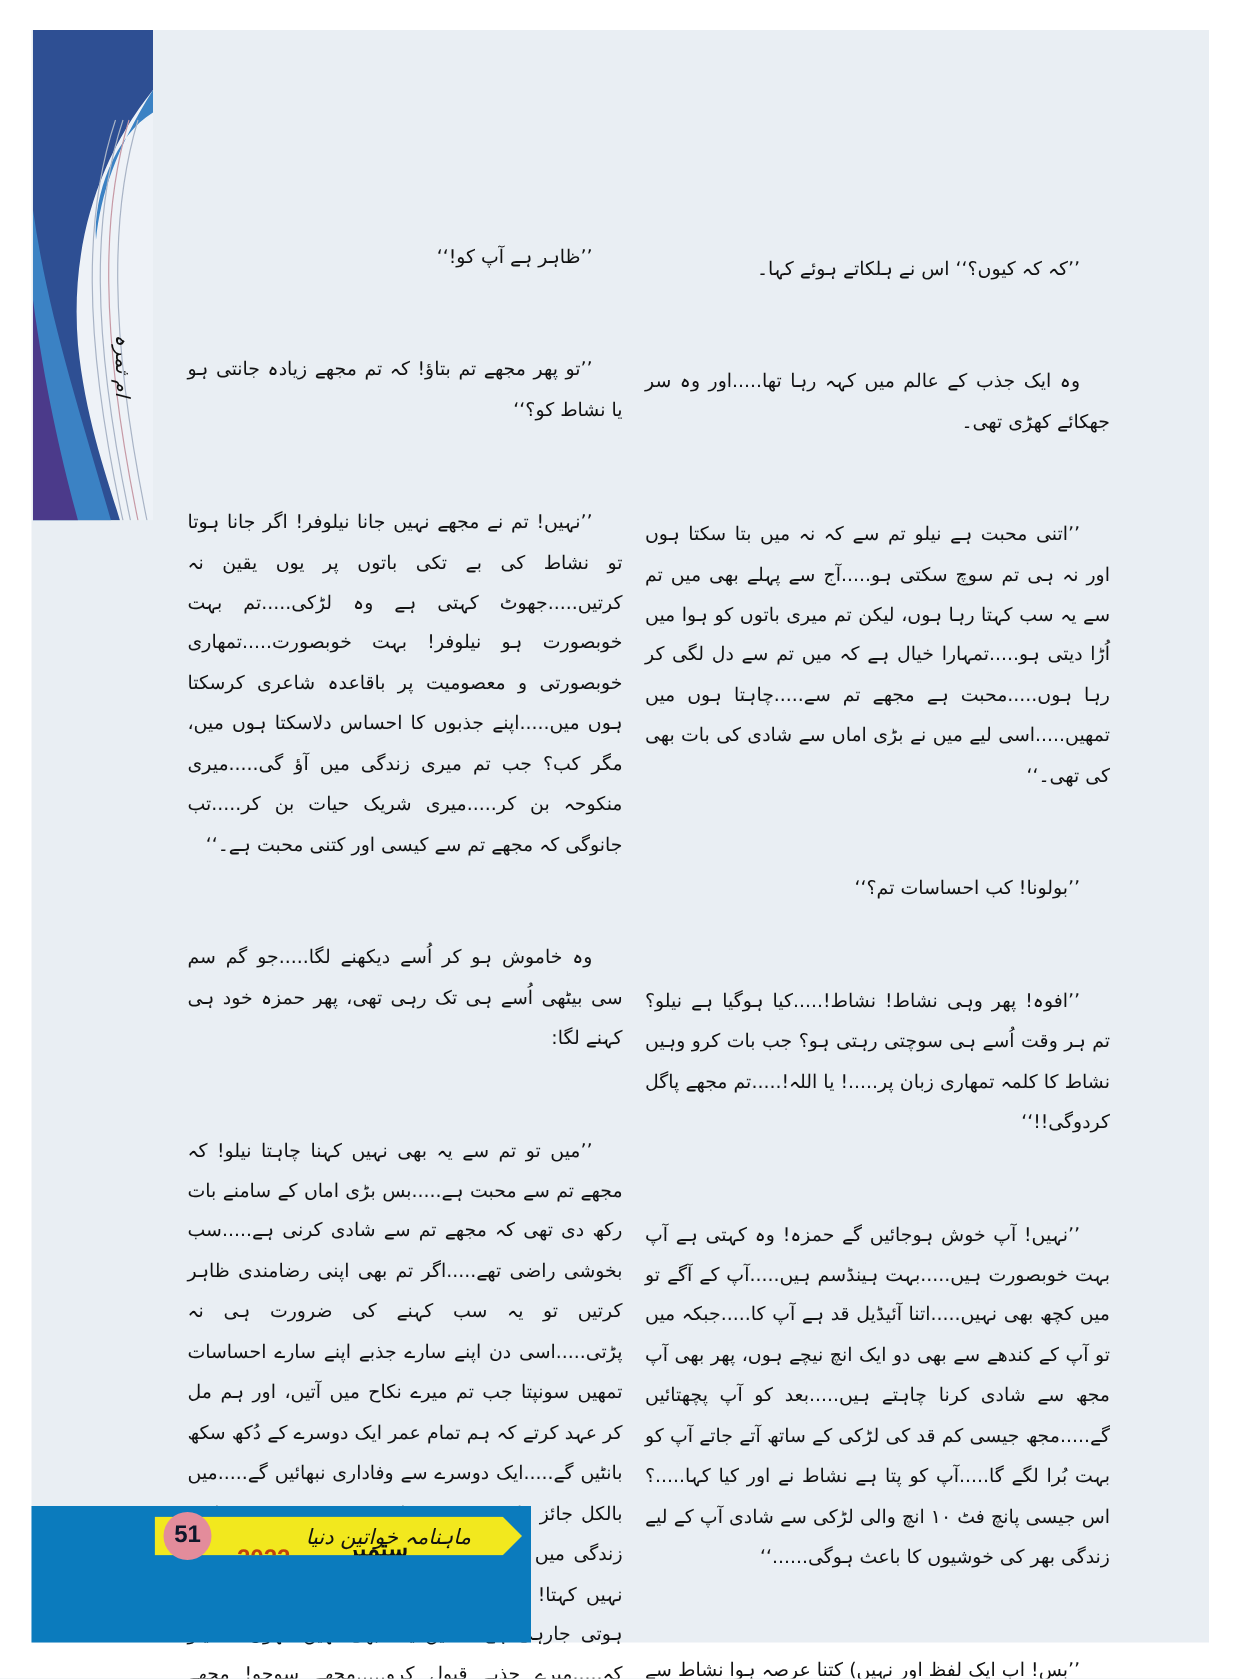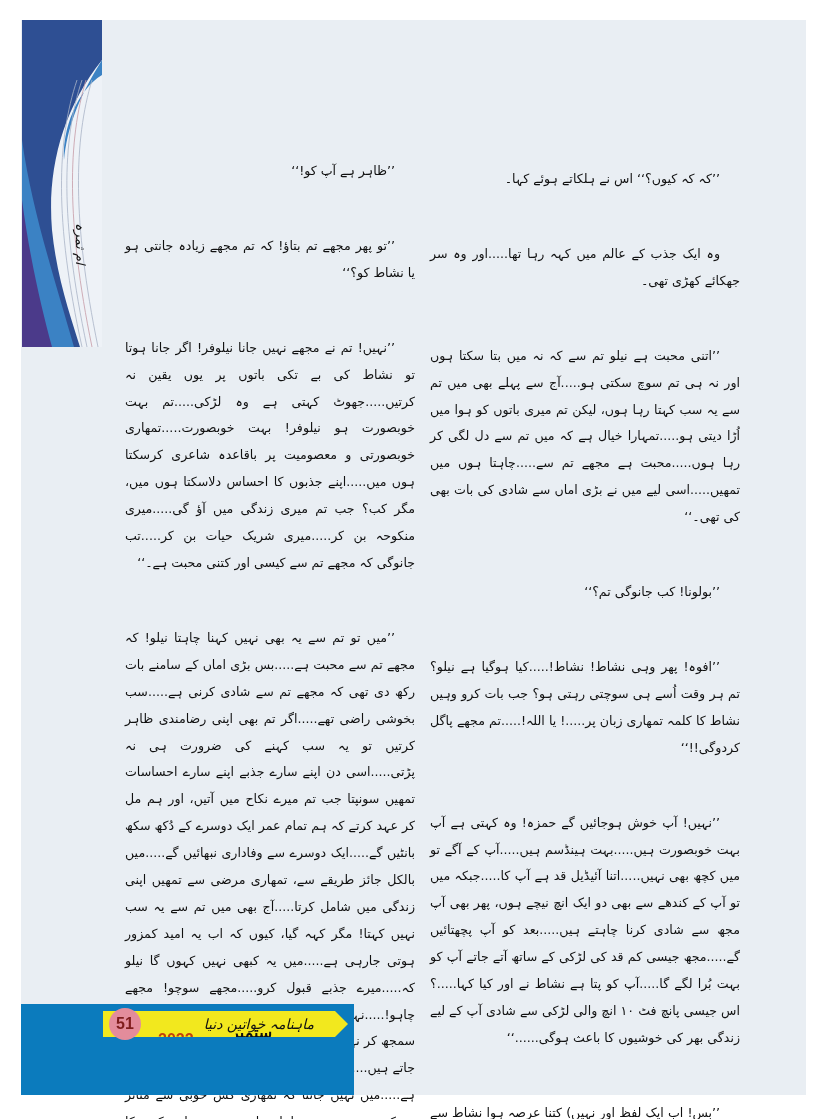--- a/index.html
+++ b/index.html
@@ -52,21 +52,21 @@
     }
     .banner-year {
       position: absolute; left: 55px; top: 20px;
       font-size: 16px; font-weight: bold; color: #c2410c;
       font-family: Liberation Sans, sans-serif;
     }
     .page-num {
       position: absolute; left: 109px; top: 1008px; width: 32px; height: 32px;
       border-radius: 50%; background: #e38c9b;
       display: flex; align-items: center; justify-content: center;
-      font-family: "Liberation Sans", sans-serif; font-weight: bold; font-size: 16px; color: #7f1d1d;
+      font-family: "Liberation Sans", sans-serif; font-weight: bold; font-size: 16px; color: #0f172a;
     }
   </style>
 </head>
 <body>
 
 <div class="page-bg"></div>
 
 <div class="side-panel">
   <svg width="80" height="327" viewBox="0 0 80 327">
     <rect x="0" y="0" width="80" height="327" fill="#eef2f7"></rect>
@@ -80,32 +80,33 @@
     <path d="M70 60 C52 120 50 200 76 327" stroke="#a9b4c6" stroke-width="0.8" fill="none"></path>
   </svg>
 </div>
 
 <div class="author">ام ثمرہ</div>
 
 <div class="col col-right">
   <p class="indent">’’کہ کہ کیوں؟‘‘ اس نے ہلکاتے ہوئے کہا۔</p>
   <p class="indent">وہ ایک جذب کے عالم میں کہہ رہا تھا.....اور وہ سر جھکائے کھڑی تھی۔</p>
   <p class="indent">’’اتنی محبت ہے نیلو تم سے کہ نہ میں بتا سکتا ہوں اور نہ ہی تم سوچ سکتی ہو.....آج سے پہلے بھی میں تم سے یہ سب کہتا رہا ہوں، لیکن تم میری باتوں کو ہوا میں اُڑا دیتی ہو.....تمہارا خیال ہے کہ میں تم سے دل لگی کر رہا ہوں.....محبت ہے مجھے تم سے.....چاہتا ہوں میں تمھیں.....اسی لیے میں نے بڑی اماں سے شادی کی بات بھی کی تھی۔‘‘</p>
-  <p class="indent">’’بولونا! کب جانوگی تم؟‘‘</p>
+  <p class="indent">’’بولونا! کب احساسات تم؟‘‘</p>
   <p class="indent">’’افوہ! پھر وہی نشاط! نشاط!.....کیا ہوگیا ہے نیلو؟ تم ہر وقت اُسے ہی سوچتی رہتی ہو؟ جب بات کرو وہیں نشاط کا کلمہ تمھاری زبان پر.....! یا اللہ!.....تم مجھے پاگل کردوگی!!‘‘</p>
   <p class="indent">’’نہیں! آپ خوش ہوجائیں گے حمزہ! وہ کہتی ہے آپ بہت خوبصورت ہیں.....بہت ہینڈسم ہیں.....آپ کے آگے تو میں کچھ بھی نہیں.....اتنا آئیڈیل قد ہے آپ کا.....جبکہ میں تو آپ کے کندھے سے بھی دو ایک انچ نیچے ہوں، پھر بھی آپ مجھ سے شادی کرنا چاہتے ہیں.....بعد کو آپ پچھتائیں گے.....مجھ جیسی کم قد کی لڑکی کے ساتھ آتے جاتے آپ کو بہت بُرا لگے گا.....آپ کو پتا ہے نشاط نے اور کیا کہا.....؟ اس جیسی پانچ فٹ ۱۰ انچ والی لڑکی سے شادی آپ کے لیے زندگی بھر کی خوشیوں کا باعث ہوگی......‘‘</p>
   <p class="indent">’’بس! اب ایک لفظ اور نہیں) کتنا عرصہ ہوا نشاط سے دوستی کو.....؟‘‘</p>
   <p class="indent">’’اور تم میرے ہوتی کب سے رہ رہی ہو؟‘‘</p>
   <p class="indent">’’یہ بھی کوئی پوچھنے کی بات ہے.....ہم بچپن سے ساتھ رہے ہیں؛</p>
 </div>
 
 <div class="col col-left">
   <p class="indent">’’ظاہر ہے آپ کو!‘‘</p>
   <p class="indent">’’تو پھر مجھے تم بتاؤ! کہ تم مجھے زیادہ جانتی ہو یا نشاط کو؟‘‘</p>
   <p class="indent">’’نہیں! تم نے مجھے نہیں جانا نیلوفر! اگر جانا ہوتا تو نشاط کی بے تکی باتوں پر یوں یقین نہ کرتیں.....جھوٹ کہتی ہے وہ لڑکی.....تم بہت خوبصورت ہو نیلوفر! بہت خوبصورت.....تمھاری خوبصورتی و معصومیت پر باقاعدہ شاعری کرسکتا ہوں میں.....اپنے جذبوں کا احساس دلاسکتا ہوں میں، مگر کب؟ جب تم میری زندگی میں آؤ گی.....میری منکوحہ بن کر.....میری شریک حیات بن کر.....تب جانوگی کہ مجھے تم سے کیسی اور کتنی محبت ہے۔‘‘</p>
+  <p class="indent">وہ خاموش ہو کر اُسے دیکھنے لگا.....جو گم سم سی بیٹھی اُسے ہی تک رہی تھی، پھر حمزہ خود ہی کہنے لگا:</p>
   <p class="indent">’’میں تو تم سے یہ بھی نہیں کہنا چاہتا نیلو! کہ مجھے تم سے محبت ہے.....بس بڑی اماں کے سامنے بات رکھ دی تھی کہ مجھے تم سے شادی کرنی ہے.....سب بخوشی راضی تھے.....اگر تم بھی اپنی رضامندی ظاہر کرتیں تو یہ سب کہنے کی ضرورت ہی نہ پڑتی.....اسی دن اپنے سارے جذبے اپنے سارے احساسات تمھیں سونپتا جب تم میرے نکاح میں آتیں، اور ہم مل کر عہد کرتے کہ ہم تمام عمر ایک دوسرے کے دُکھ سکھ بانٹیں گے.....ایک دوسرے سے وفاداری نبھائیں گے.....میں بالکل جائز طریقے سے، تمھاری مرضی سے تمھیں اپنی زندگی میں شامل کرتا.....آج بھی میں تم سے یہ سب نہیں کہتا! مگر کہہ گیا، کیوں کہ اب یہ امید کمزور ہوتی جارہی ہے.....میں یہ کبھی نہیں کہوں گا نیلو کہ.....میرے جذبے قبول کرو.....مجھے سوچو! مجھے چاہو!.....نہیں.....کبھی نہیں نیلو! یہ دلوں کے ناتے سوچ سمجھ کر نہیں جوڑے جاتے، یہ تو بس اپنے آپ جڑتے چلے جاتے ہیں.....کم از کم میں نے تو ایسے ہی محسوس کیا ہے.....میں نہیں جانتا کہ تمھاری کس خوبی سے متاثر ہو کر میں نے تمھیں چاہا.....اور تم سے شادی کرنے کا فیصلہ کیا.....اگر تم انکار کروگی تو بھی میں تمھیں الزام نہیں دوں گا.....کیونکہ تمھاری مرضی اور خوشی میری نظر میں بہت معنی رکھتی ہے......‘‘ اپنی بات ختم کرکے اس نے اطمینان سے نیلوفر کی طرف دیکھا، وہ ہنوز خاموش بیٹھی تھی، اس نے ایک طویل سانس لی اور کار اسٹارٹ کرکے کالج کے رستے پر ڈال دیا.....کالج کے گیٹ پر کار روکی تو اس کے اترنے سے پہلے کہنے لگا:</p>
 
 </div>
 
 <div class="footer-band"></div>
 <div class="banner">
   <span class="banner-title">ماہنامہ خواتین دنیا</span>
   <span class="banner-month">ستمبر</span>
   <span class="banner-year">2022</span>
 </div>

